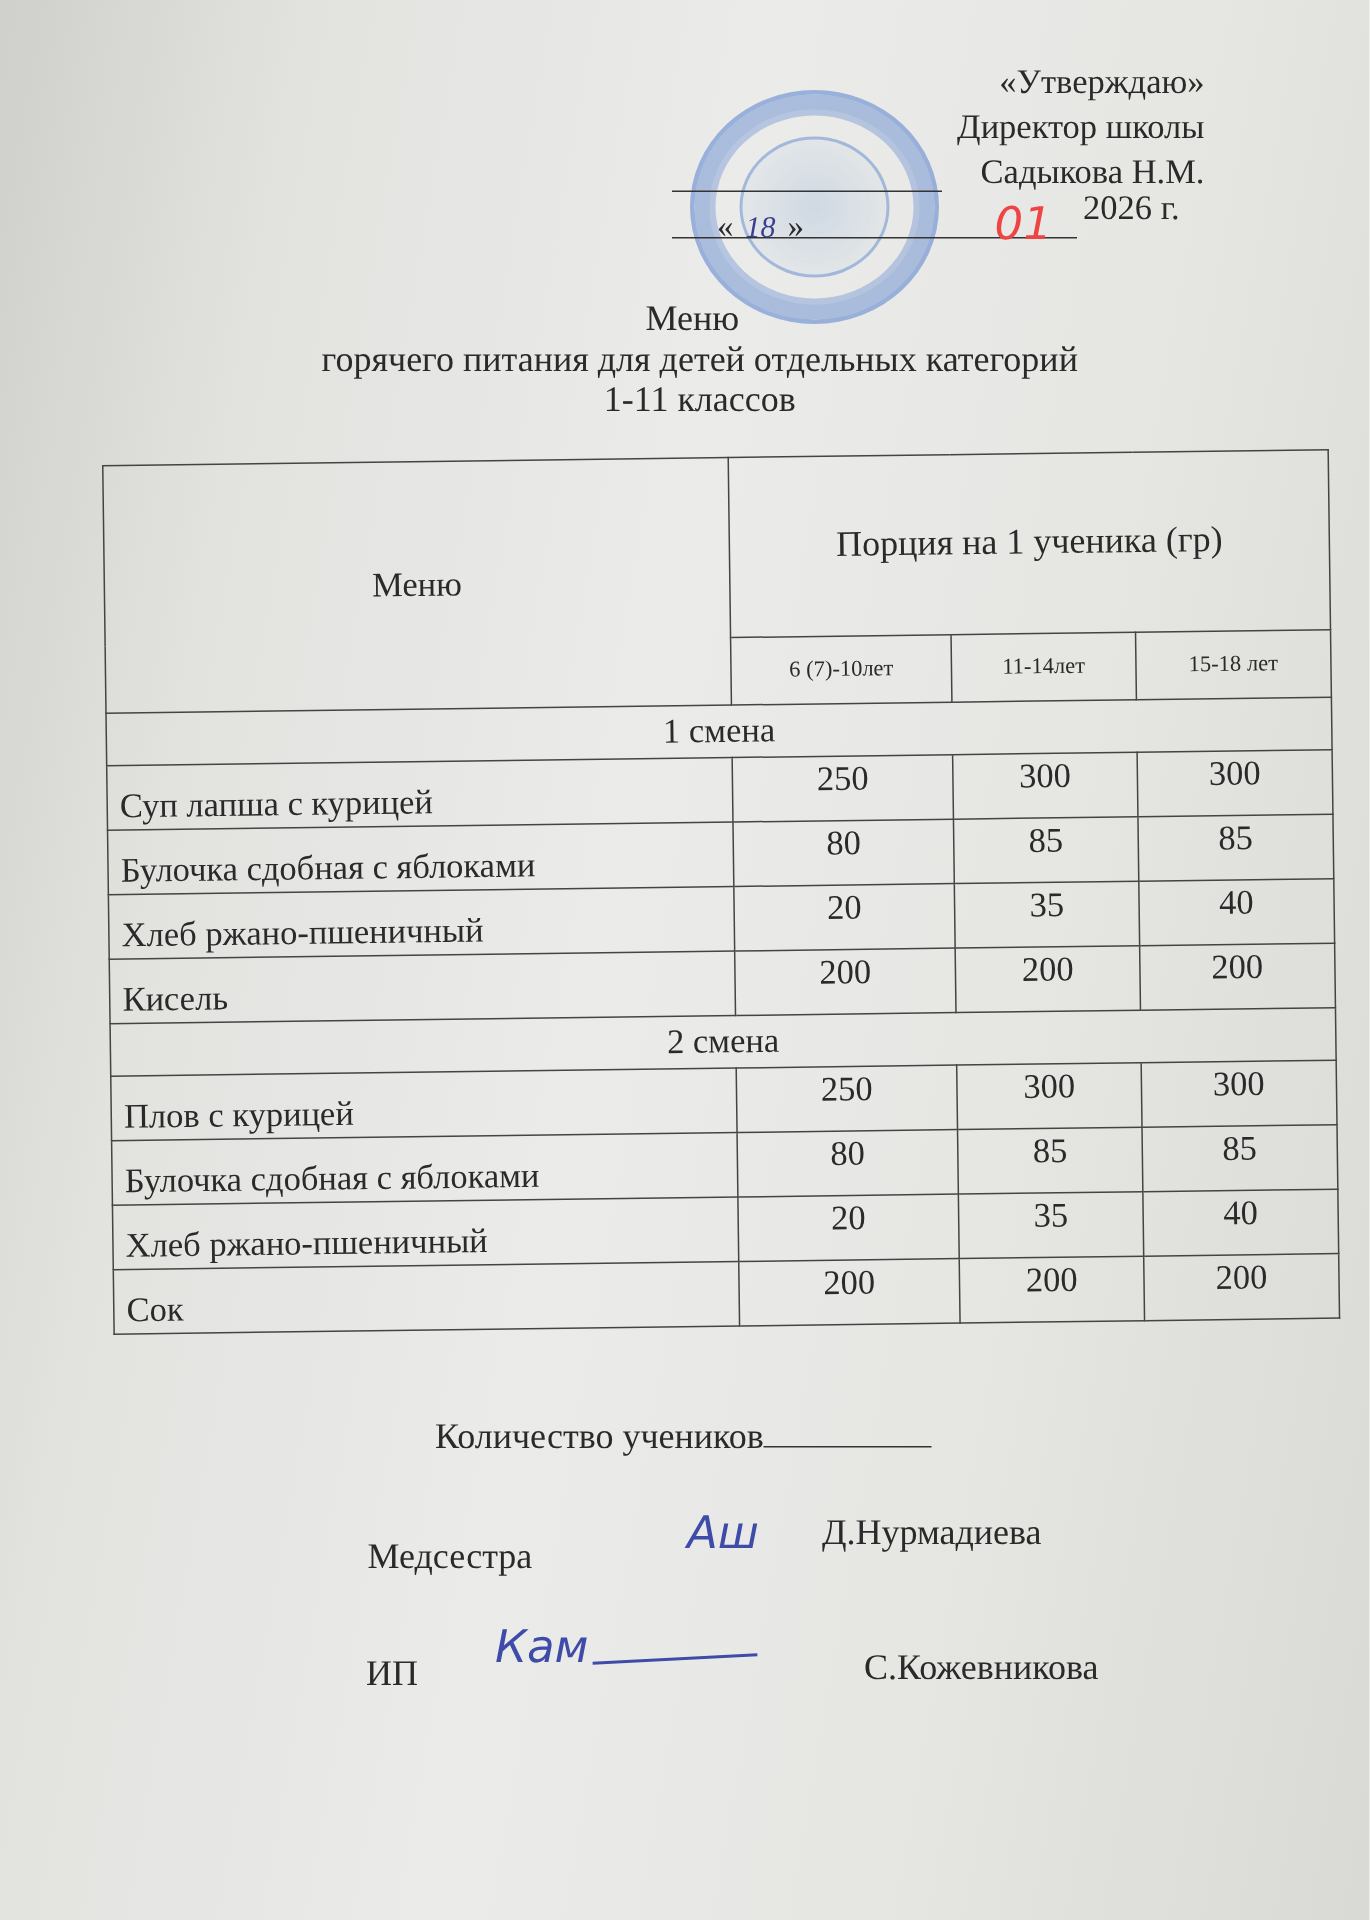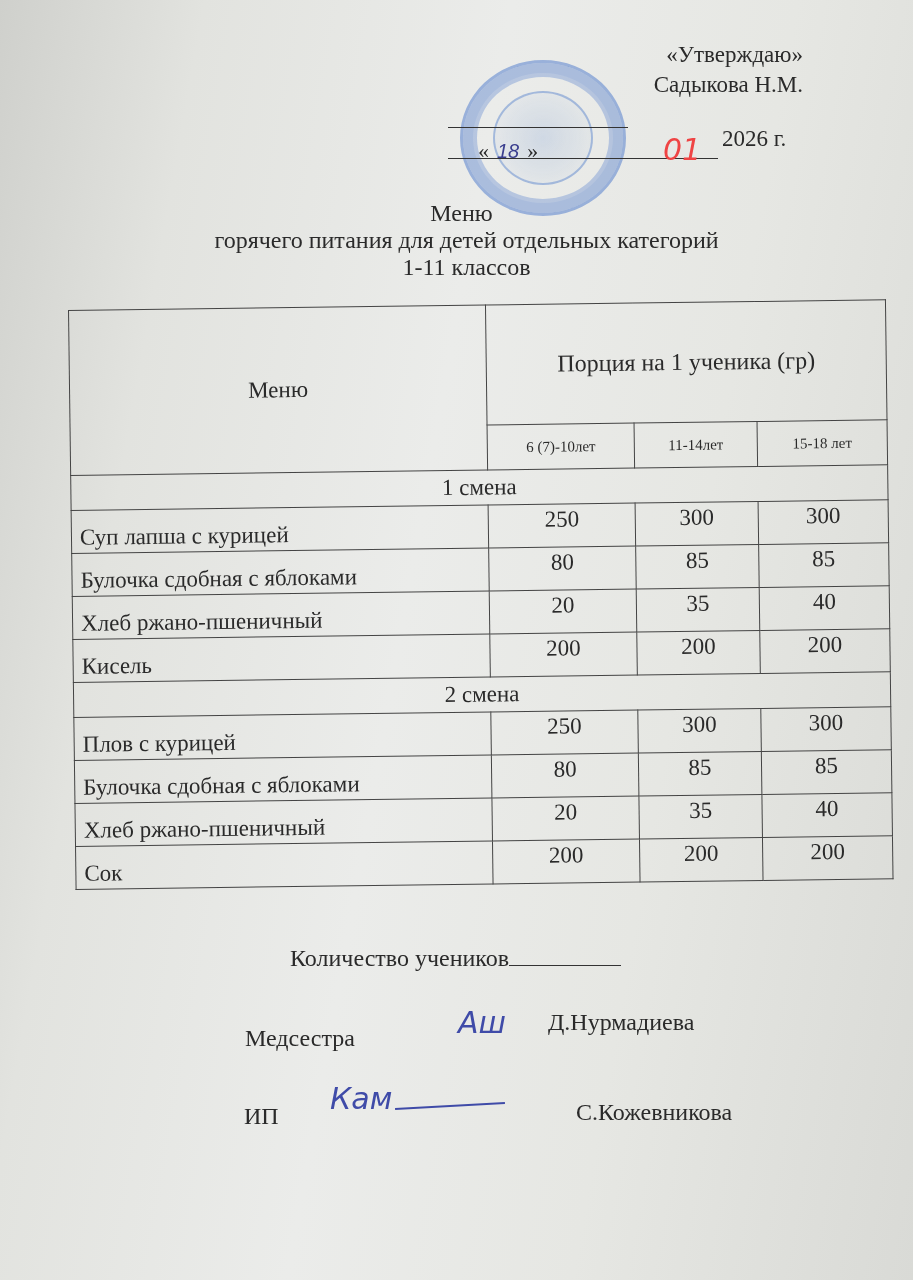--- a/index.html
+++ b/index.html
@@ -14,21 +14,21 @@
       position: absolute; right: 110px; top: 40px; text-align: right;
       font-size: 23px; line-height: 30px;
     }
     .approve div { white-space: nowrap; text-align: right; }
     .date-line {
       position: absolute; left: 448px; top: 138px; width: 270px; height: 20px;
       border-bottom: 1.5px solid #333;
     }
     .date-line2 { position:absolute; left:448px; top:127px; width:180px; border-bottom:1.5px solid #333; }
     .date-day { position:absolute; left:478px; top:138px; font-size:22px; }
-    .date-day .hand { font-family: Liberation Sans, sans-serif; color:#3b3f8f; font-style: italic; font-size: 20px; padding: 0 8px; }
+    .date-day .hand { font-family: Liberation Serif, serif; color:#3b3f8f; font-style: italic; font-size: 20px; padding: 0 8px; }
     .date-month { position:absolute; left:630px; top:132px; font-family:"DejaVu Sans", sans-serif; color:#ef4444; font-style: italic; font-size:30px;margin-left:33px; }
     .date-year { position:absolute; left:722px; top:126px; font-size:23px; }
     .stamp {
       position: absolute; left: 460px; top: 60px; width: 160px; height: 150px;
       border-radius: 50%; border: 3px solid rgba(60,110,200,0.55);
       box-shadow: inset 0 0 0 10px rgba(60,110,200,0.12), inset 0 0 0 14px rgba(60,110,200,0.35);
       opacity: 0.85;
     }
     .stamp-inner {
       position: absolute; left: 30px; top: 28px; width: 96px; height: 90px; border-radius: 50%;
@@ -70,20 +70,21 @@
 <body>
 
 <div class="page">
 
   <div class="stamp">
       <div class="stamp-inner"></div>
     </div>
 
   <div class="approve">
     <div>«Утверждаю»</div>
+    <div>Директор школы</div>
     <div>Садыкова Н.М.</div>
   </div>
   <div class="date-line2"></div>
   <div class="date-line"></div>
   <div class="date-day"><span>«</span><span class="hand">18</span><span>»</span></div>
   <div class="date-month">01</div>
   <div class="date-year">2026 г.</div>
 
   <div class="title">
     <div class="t1">Меню</div>

